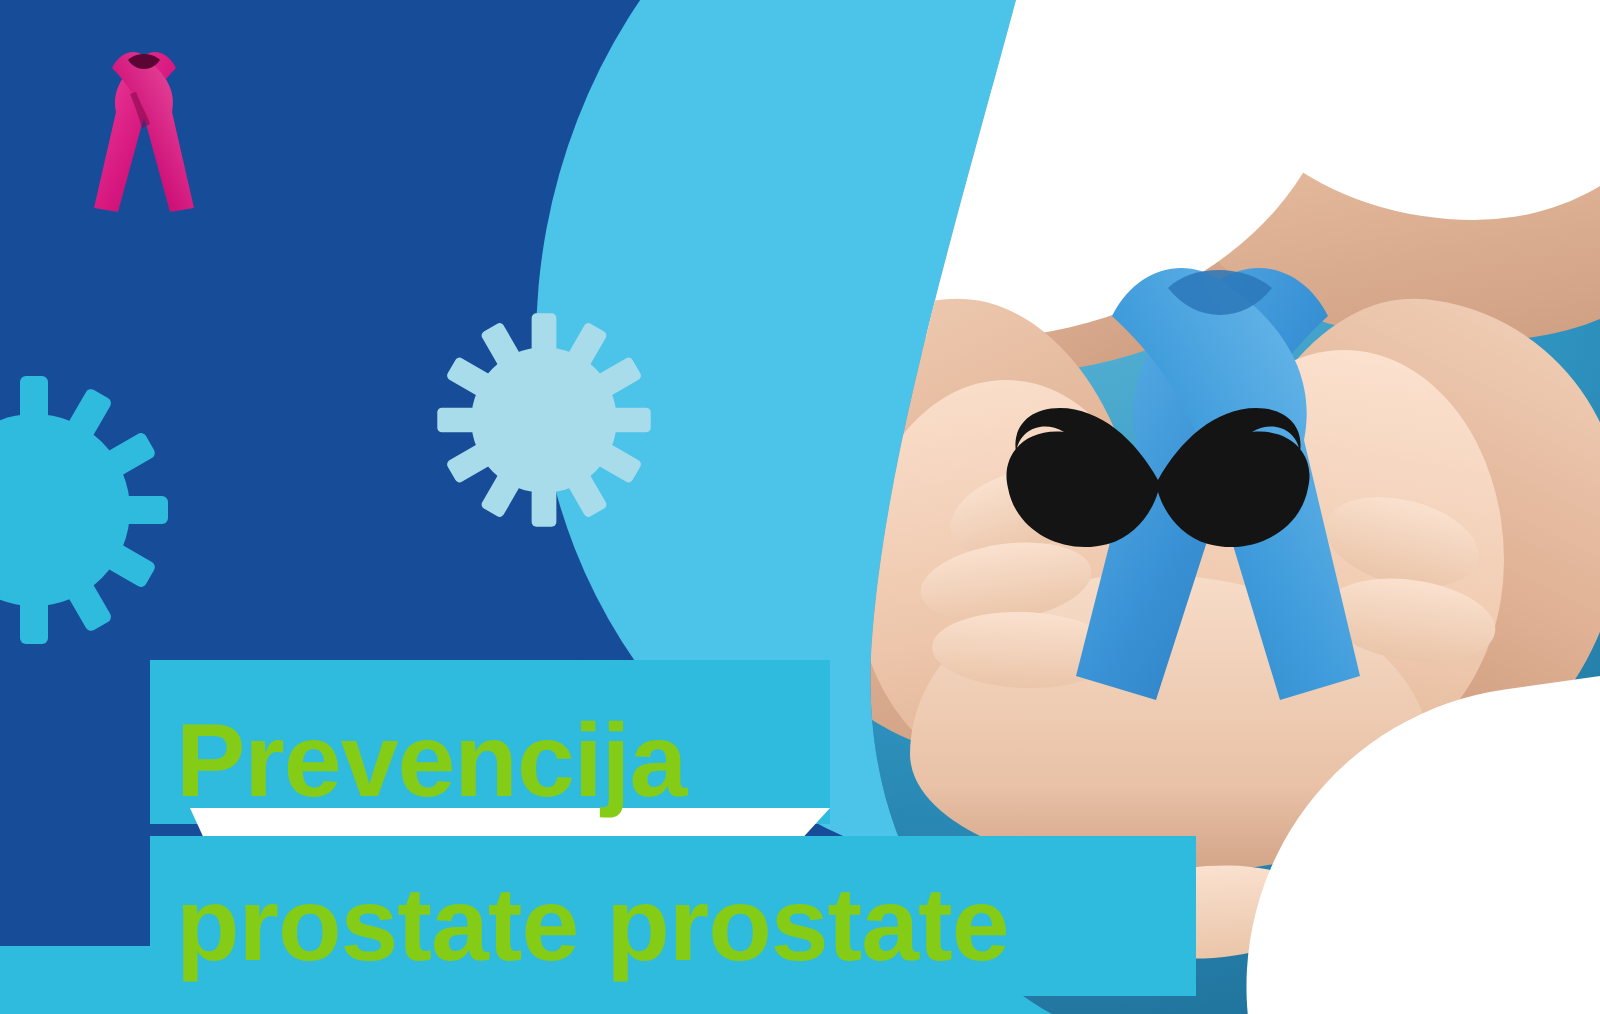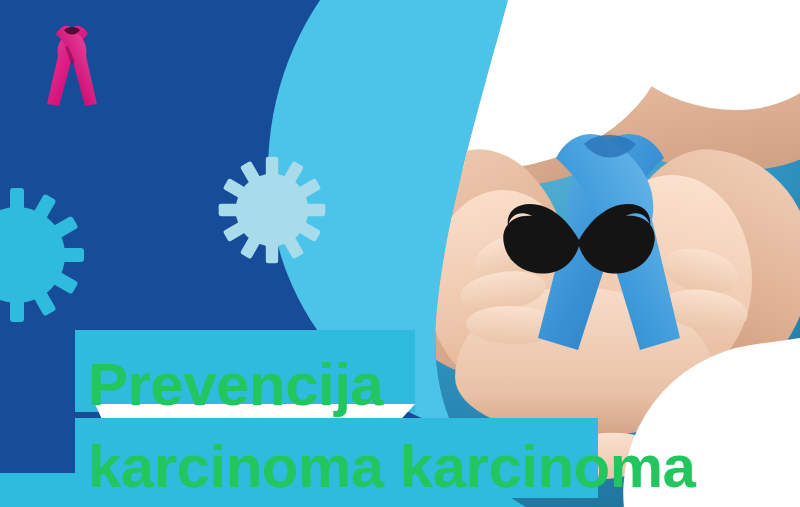--- a/index.html
+++ b/index.html
@@ -199,23 +199,23 @@
     left: 95px;
     top: 404px;
     width: 320px;
     height: 14px;
     background: #ffffff;
     clip-path: polygon(0 0, 100% 0, 96% 100%, 2% 100%);
   }
 
   .headline {
     position: absolute;
-    color: #22c55e;
+    color: #84cc16;
     font-weight: bold;
-    font-size: 60px;
+    font-size: 52px;
     line-height: 1;
     letter-spacing: -0.5px;
     white-space: nowrap;
     font-family: "Liberation Sans", sans-serif;
   }
   .headline-1 { left: 88px; top: 355px; }
   .headline-2 { left: 88px; top: 437px; }
 
 </style>
 </head>
@@ -357,15 +357,15 @@
 
       <div class="ph-white-br"></div>
     </div>
   </div>
 
   <div class="band band-1"></div>
   <div class="white-rule"></div>
   <div class="band band-2"></div>
 
   <div class="headline headline-1">Prevencija</div>
-  <div class="headline headline-2">karcinoma karcinoma</div>
+  <div class="headline headline-2">prostate prostate</div>
 
 </div>
 
 </body></html>

